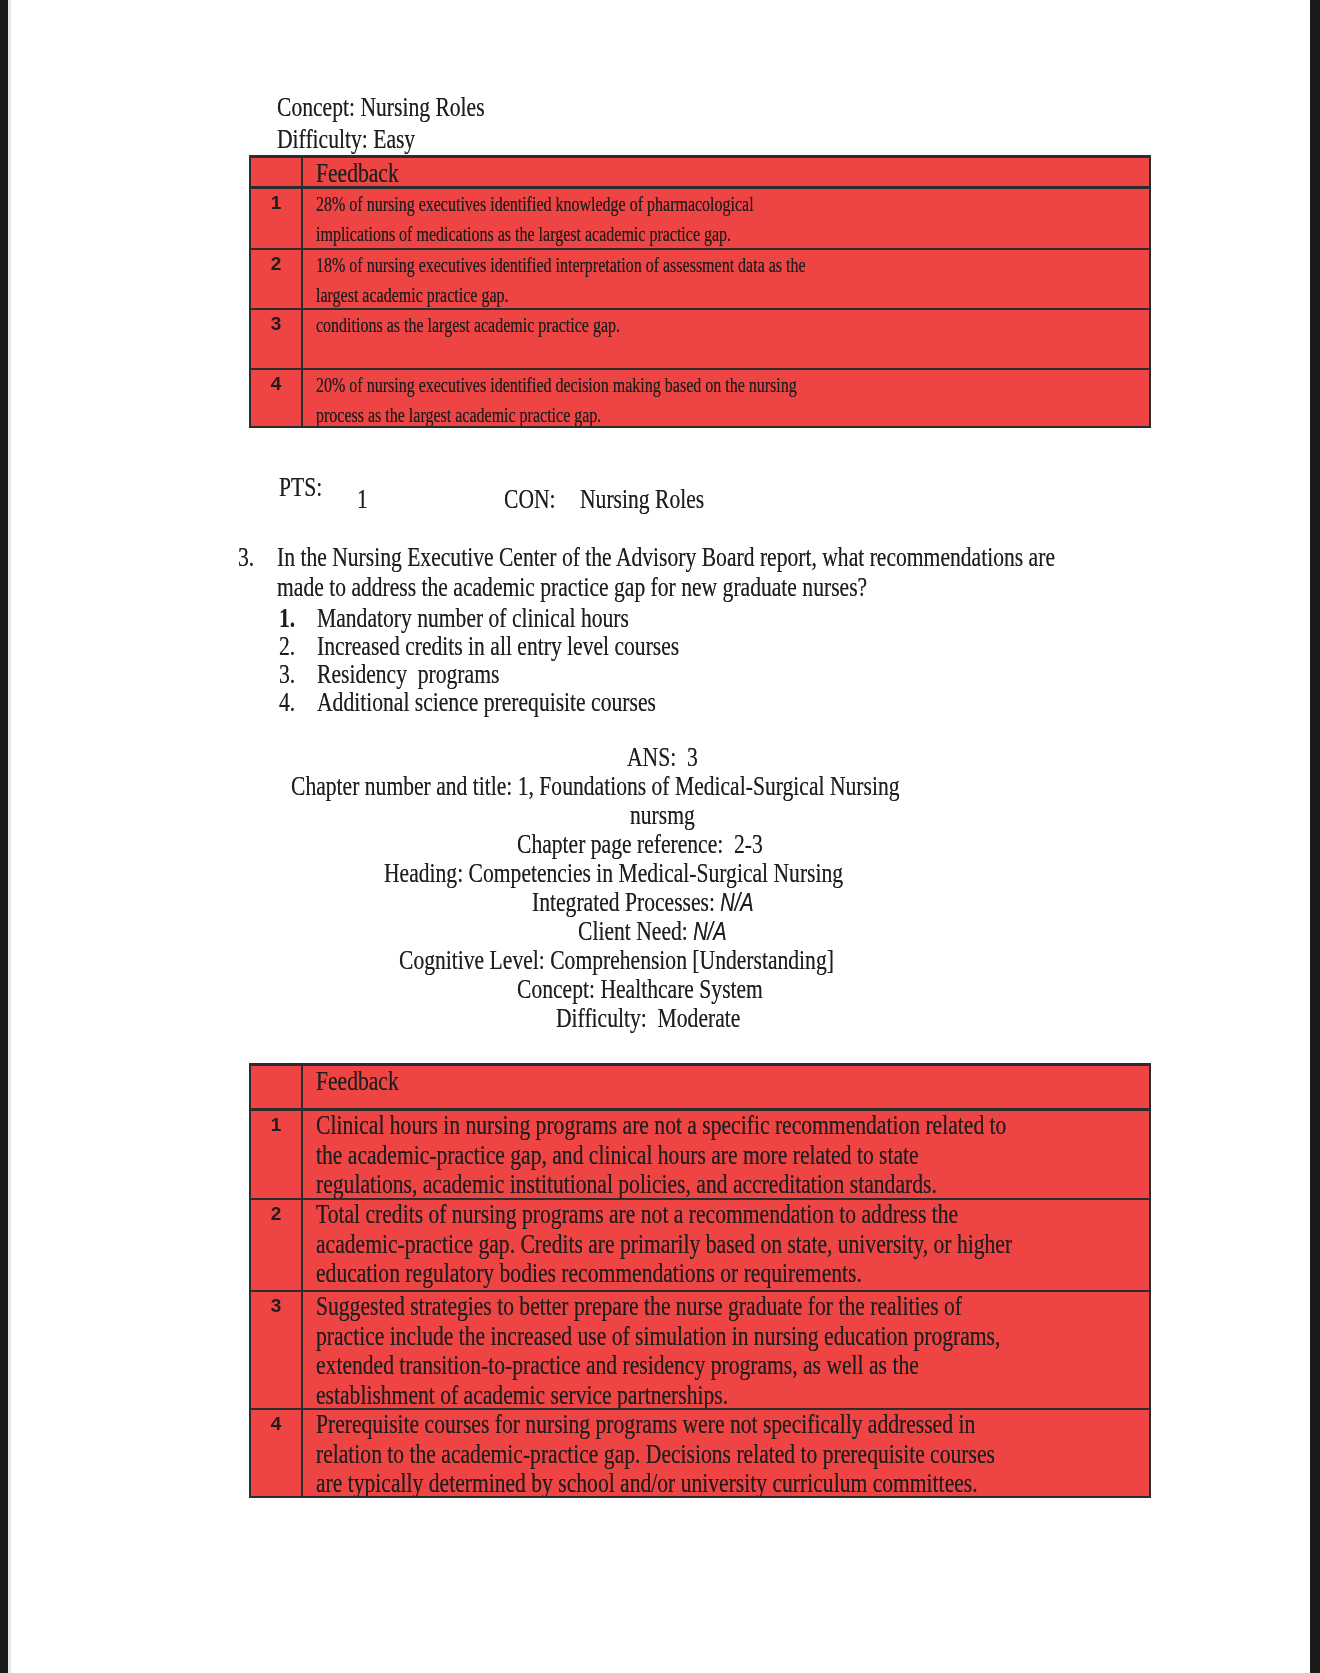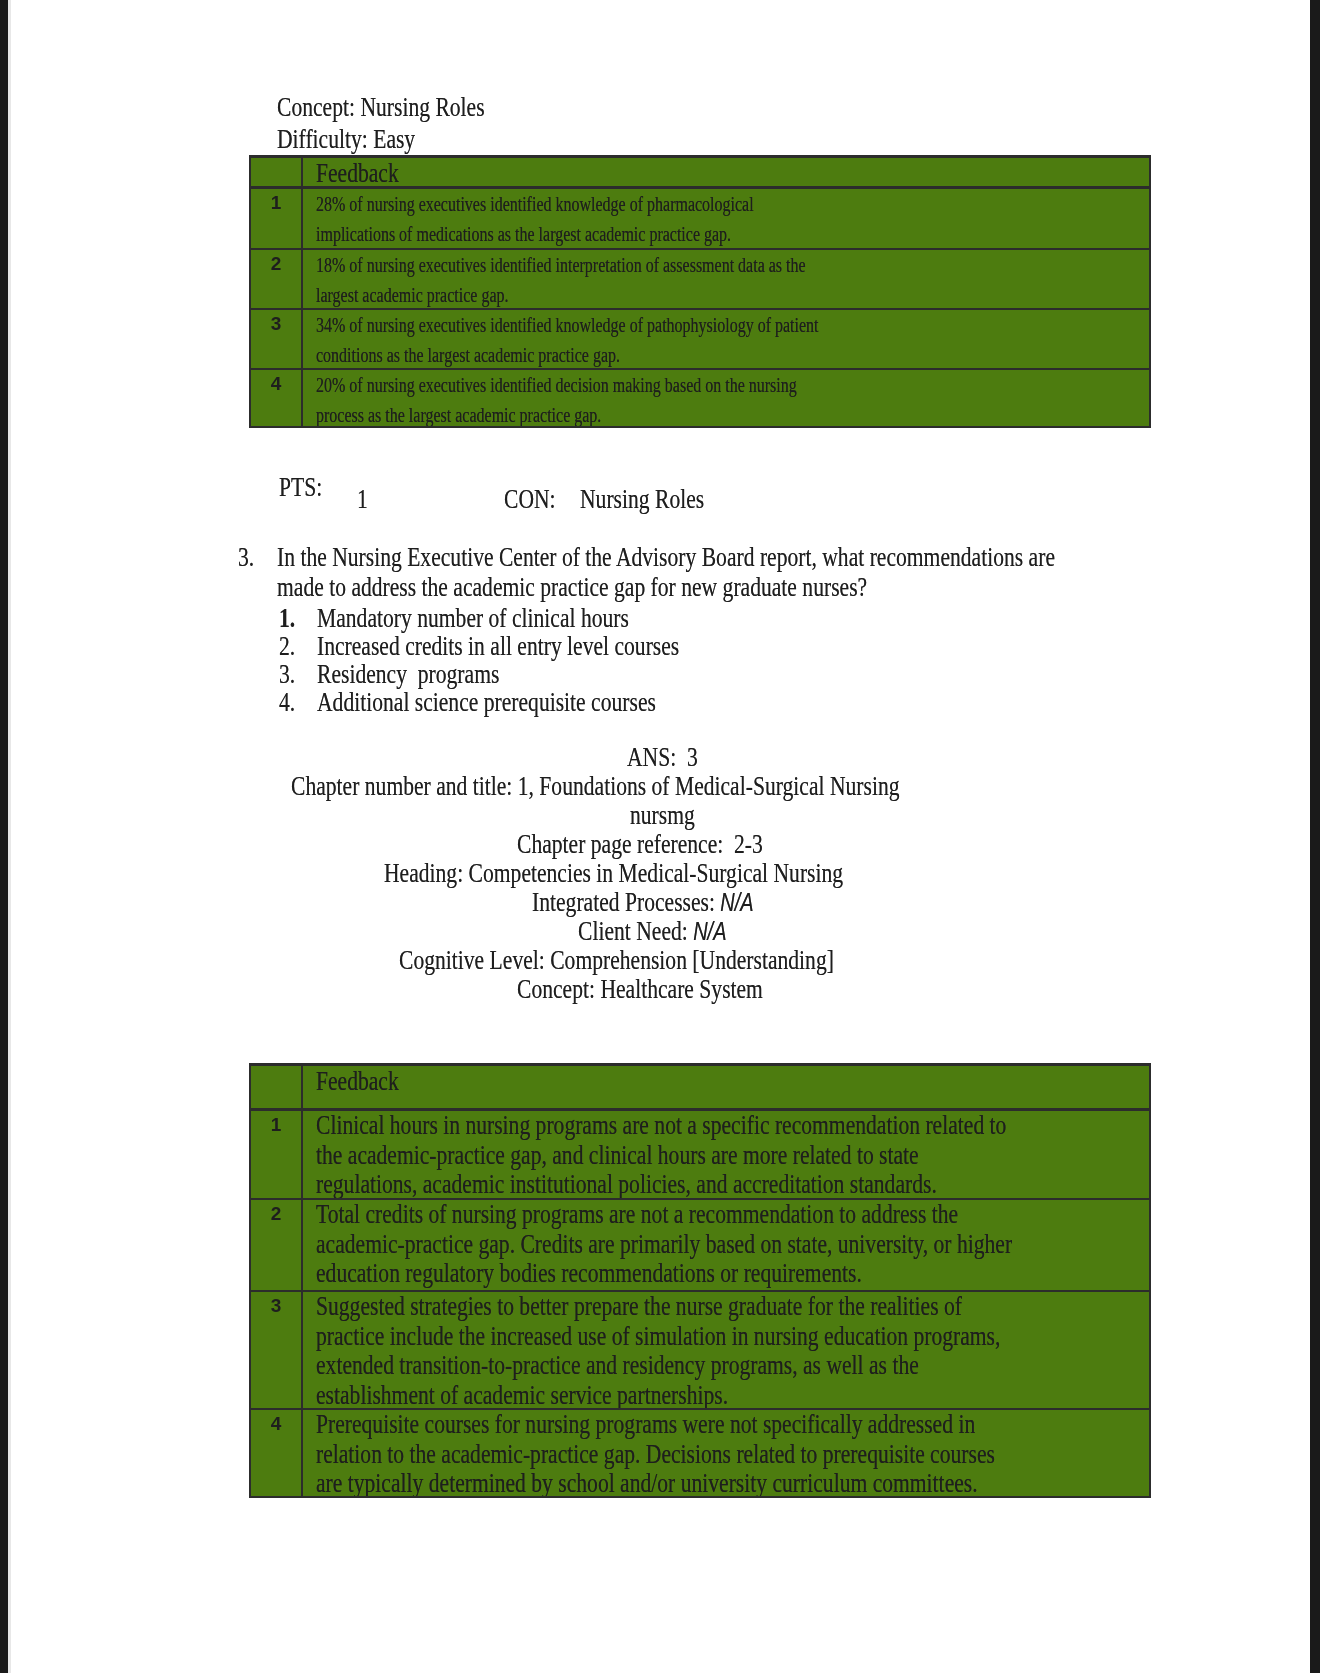--- a/index.html
+++ b/index.html
@@ -18,21 +18,21 @@
   
   .sq { display:inline-block; transform:scaleX(0.8); transform-origin:0 50%;
         white-space:pre; text-shadow:0 0 0.4px rgba(25,25,25,0.6); }
   .bnum { font-weight:bold; }
   .na { font-style:italic; font-family:"Liberation Sans","DejaVu Sans",sans-serif; font-size:25px; }
 
   .ansblock { position:absolute; left:250px; top:714px; }
   .aline { line-height:29px; font-size:27px; height:29px; white-space:pre;text-align:center; }
 
   .tbl { position:absolute; left:249px; width:902px; box-sizing:border-box;
-         border:2px solid #2c2c2c; border-top-width:3px; background:#4d7c0f; }
+         border:2px solid #2c2c2c; border-top-width:3px; background:#ef4444; }
   .trow { display:flex; box-sizing:border-box; border-top:2px solid #2c2c2c; }
   .trow.first { border-top:none; }
   .trow.thick { border-top-width:3px; }
   .numcell { width:52px; box-sizing:border-box; border-right:2px solid #2c2c2c;
              text-align:center; padding-top:4px;
              font-family:"Liberation Sans","DejaVu Sans",sans-serif;
              font-weight:bold; font-size:19px; line-height:20px; }
   .txtcell { flex:1; box-sizing:border-box; padding:0 6px 0 13px; overflow:hidden; }
   .t1 .cl { line-height:30px; font-size:20px; white-space:pre; }
   .t2 .cl { line-height:29.5px; font-size:27px; white-space:pre; }
@@ -68,21 +68,20 @@
     <div class="trow" style="height:60px;">
       <div class="numcell">2</div>
       <div class="txtcell">
         <div class="cl"><span class="sq">18% of nursing executives identified interpretation of assessment data as the</span></div>
         <div class="cl"><span class="sq">largest academic practice gap.</span></div>
       </div>
     </div>
     <div class="trow" style="height:60px;">
       <div class="numcell">3</div>
       <div class="txtcell">
-        <div class="cl"><span class="sq">34% of nursing executives identified knowledge of pathophysiology of patient</span></div>
         <div class="cl"><span class="sq">conditions as the largest academic practice gap.</span></div>
       </div>
     </div>
     <div class="trow" style="height:58px;">
       <div class="numcell">4</div>
       <div class="txtcell">
         <div class="cl"><span class="sq">20% of nursing executives identified decision making based on the nursing</span></div>
         <div class="cl"><span class="sq">process as the largest academic practice gap.</span></div>
       </div>
     </div>
@@ -136,20 +135,22 @@
     <div class="aline">
       <span class="sq">Heading: Competencies in Medical-Surgical Nursing</span></div>
     <div class="aline">
       <span class="sq"><span>Integrated Processes: </span><span class="na">N/A</span></span></div>
     <div class="aline">
       <span class="sq"><span>Client Need: </span><span class="na">N/A</span></span></div>
     <div class="aline">
       <span class="sq">Cognitive Level: Comprehension [Understanding]</span></div>
     <div class="aline">
       <span class="sq">Concept: Healthcare System</span></div>
+    <div class="aline">
+      <span class="sq">Difficulty:  Moderate</span></div>
   </div>
 
   <div class="tbl t2" style="top:1063px;">
     <div class="trow first" style="height:42px;">
       <div class="numcell"></div>
       <div class="txtcell">
         <div class="hdr"><span class="sq">Feedback</span></div>
       </div>
     </div>
     <div class="trow thick" style="height:90px;">

